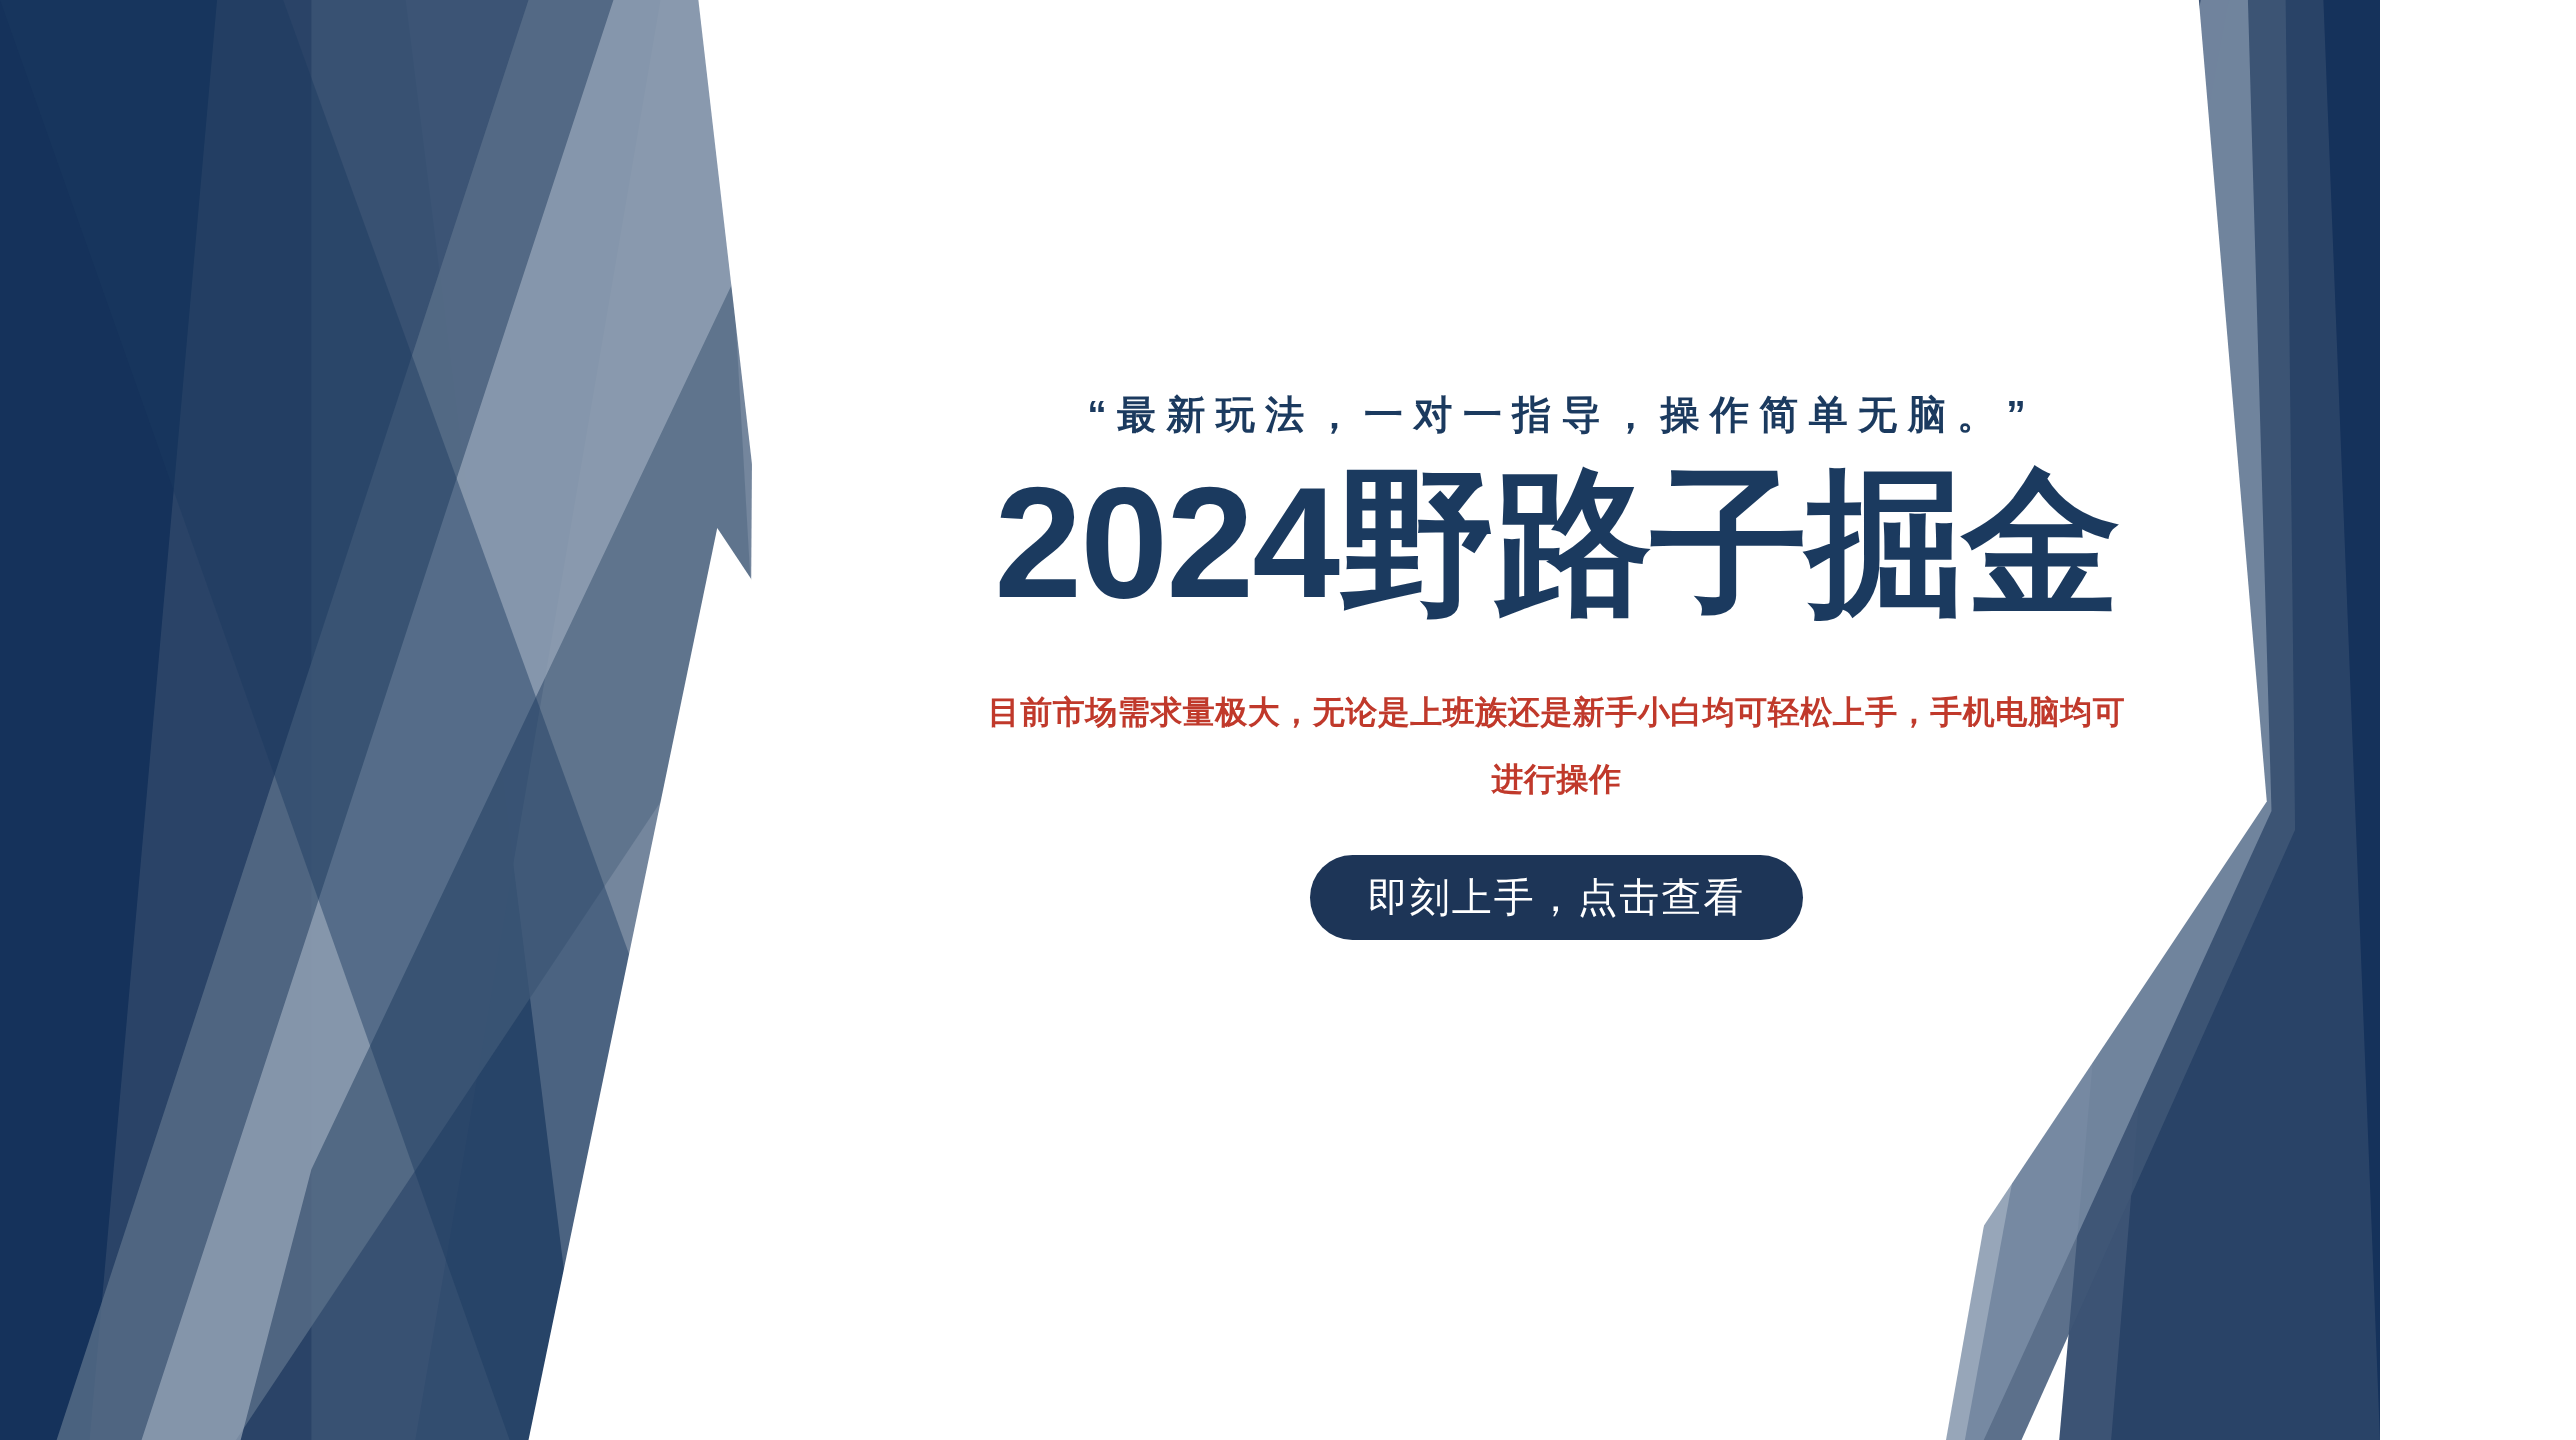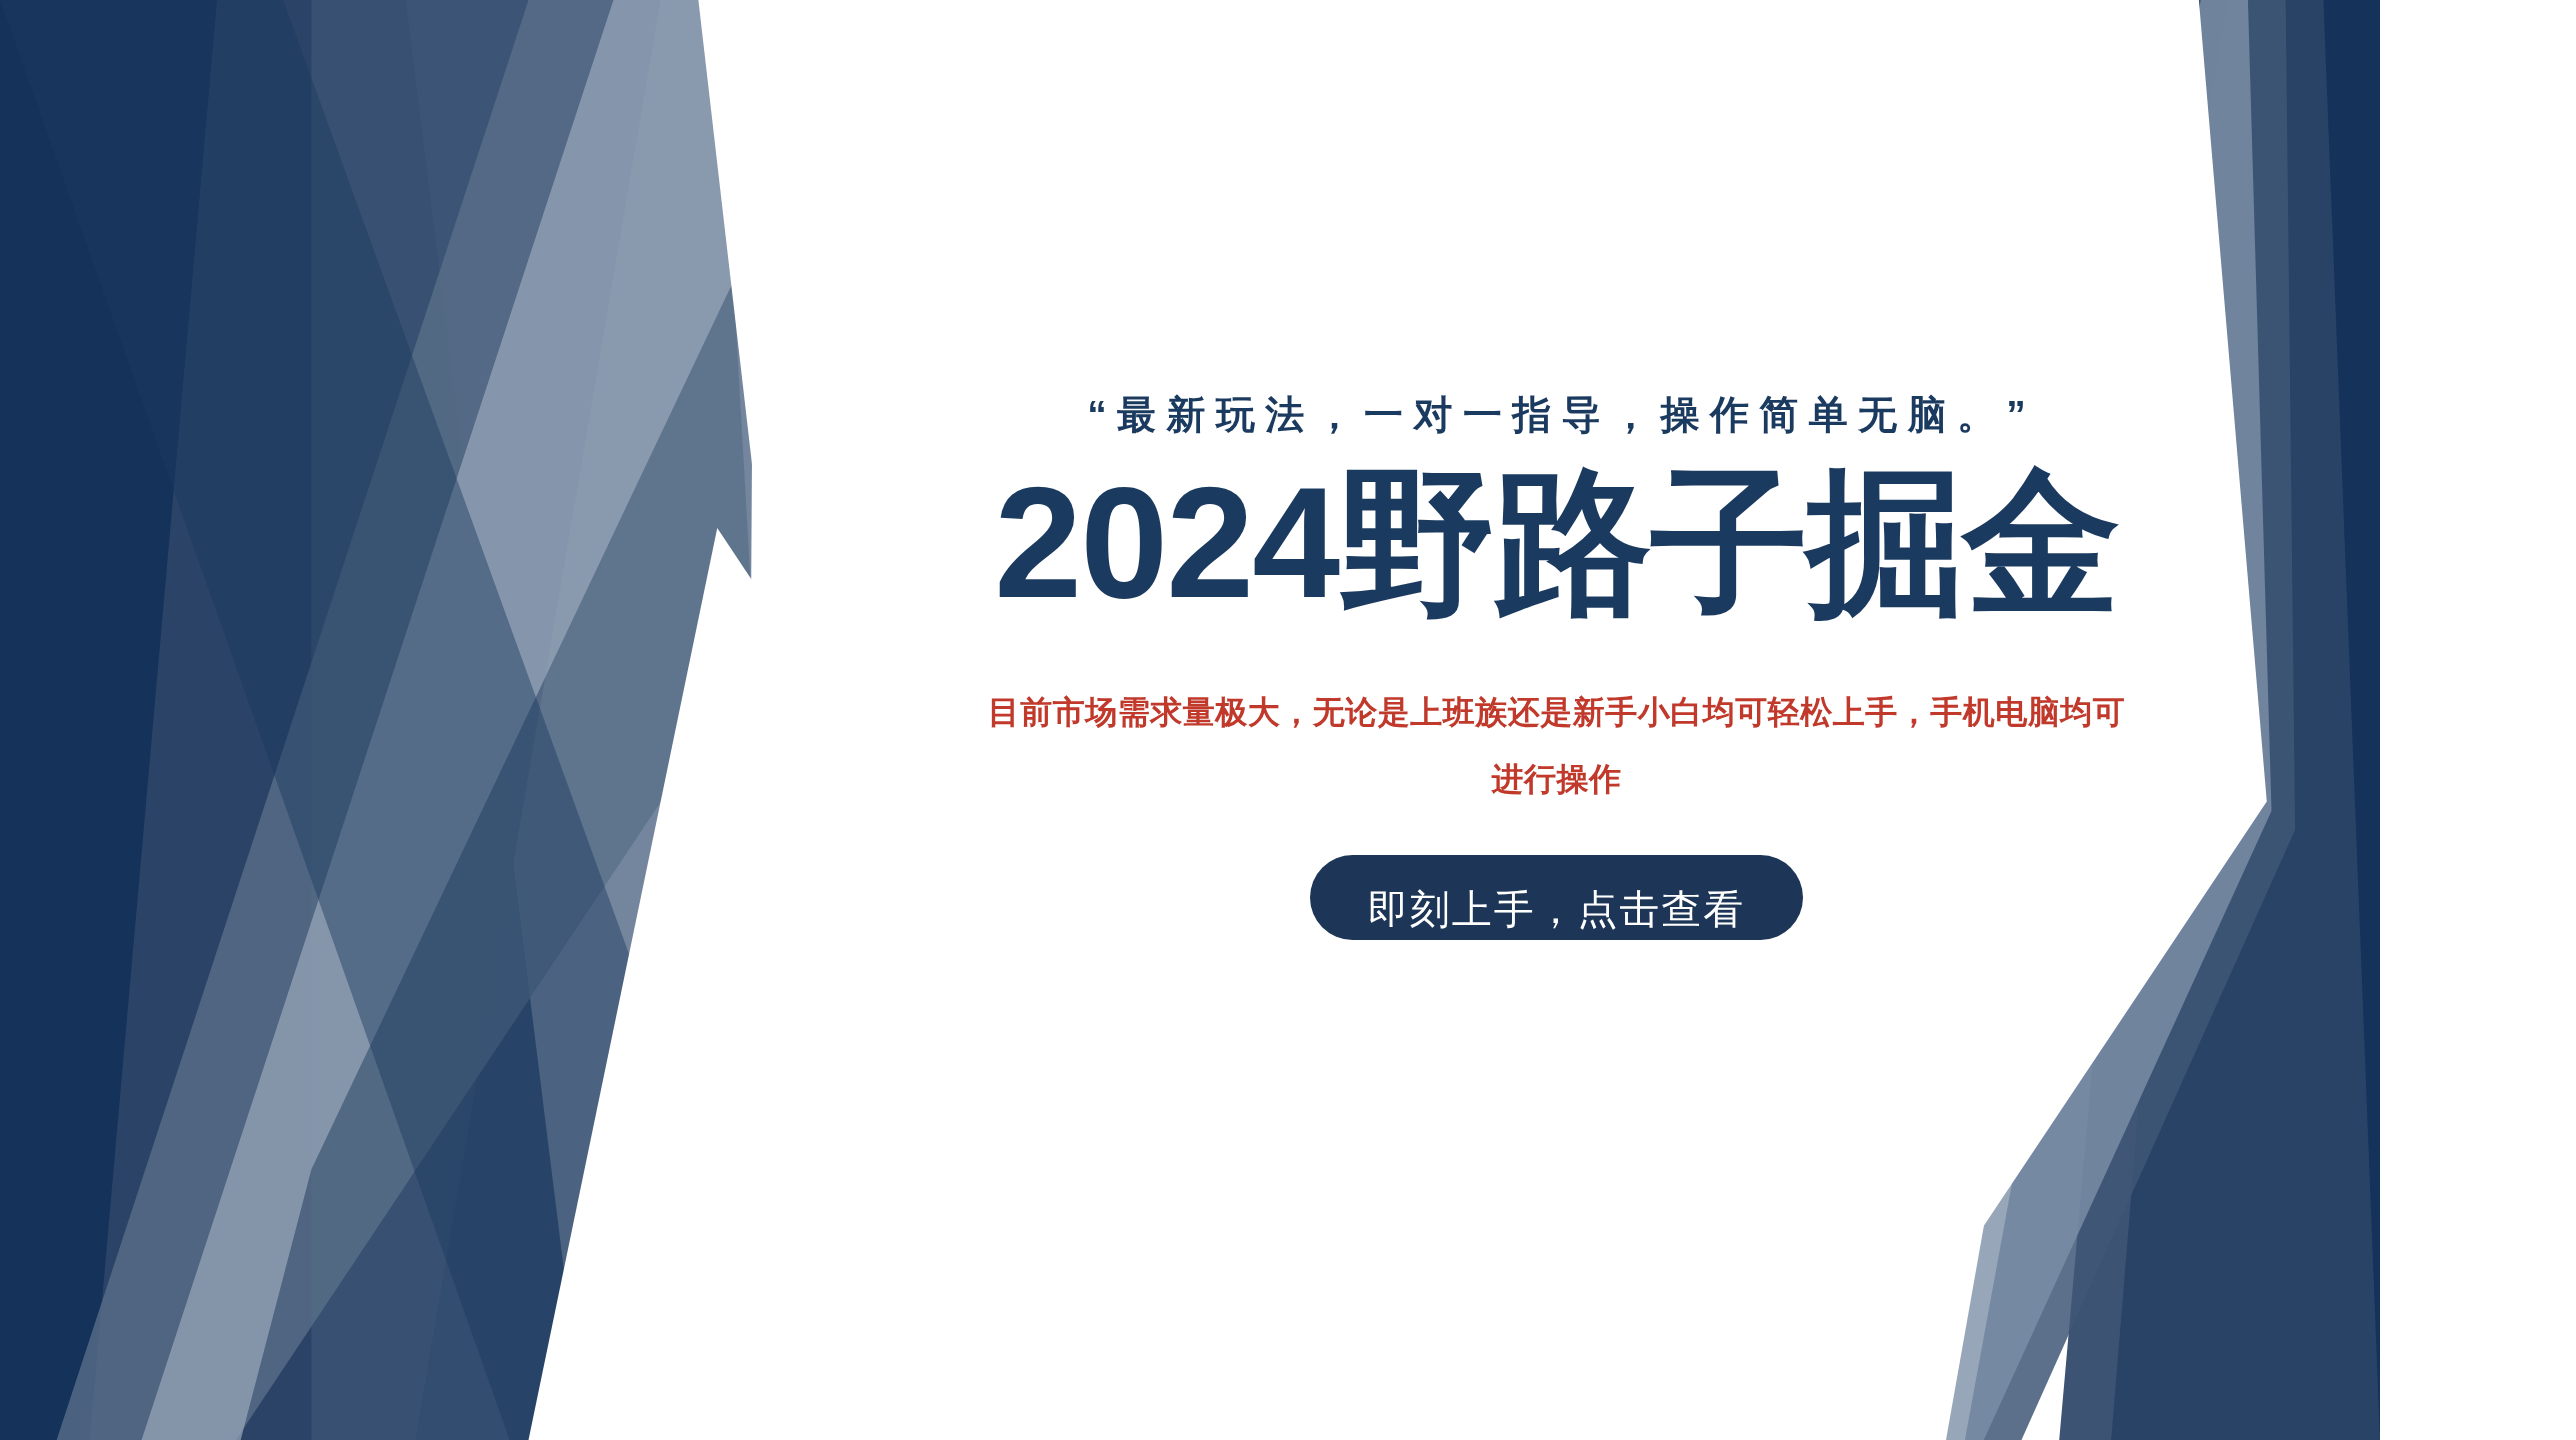--- a/index.html
+++ b/index.html
@@ -82,21 +82,21 @@
     display: flex;
     justify-content: center;
     width: 100%;
   }
 
   .cta-button {
     background: #1d3557;
     color: #ffffff;
     border: none;
     border-radius: 45px;
-    padding: 12px 58px;
+    padding: 0 58px;
     height: 85px;
     line-height: 85px;
     font-size: 40px;
     font-family: "Liberation Sans", "DejaVu Sans", sans-serif;
     letter-spacing: 1.9px;
     cursor: pointer;
     white-space: nowrap;
   }
 </style>
 </head>

